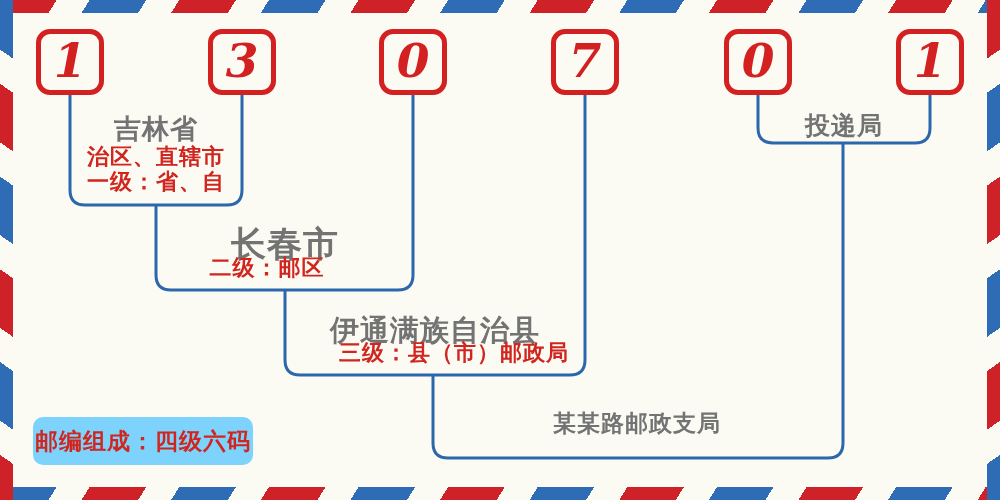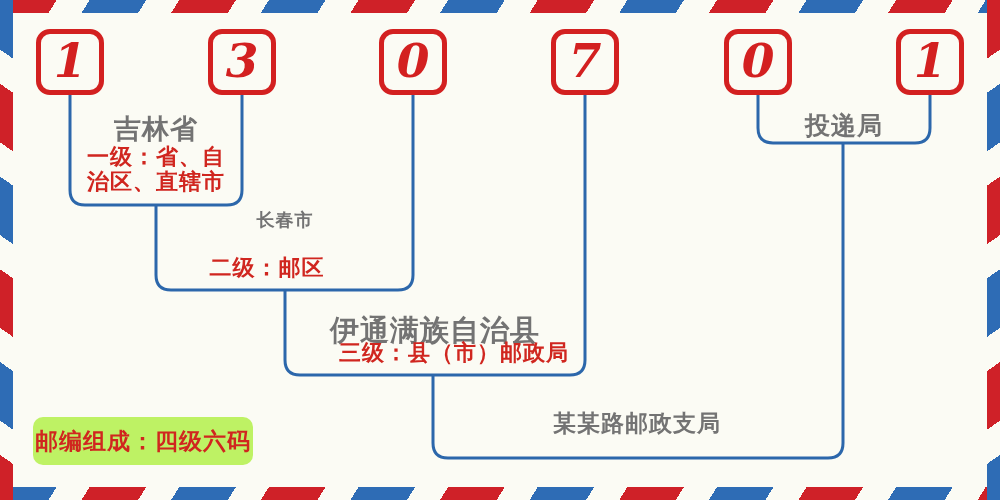--- a/index.html
+++ b/index.html
@@ -59,31 +59,31 @@
     letter-spacing:1px;
   }
   .lvl-desc{
     position:absolute;text-align:center;
     font-weight:bold;color:#d0261f;
     font-size:22px;line-height:25px;
     letter-spacing:1px;
   }
   .name-1{left:46px;top:111px;width:220px;font-size:27px;}
   .desc-1{left:46px;top:144px;width:220px;}
-  .name-2{left:185px;top:208px;width:200px;font-size:18px;}
+  .name-2{left:185px;top:221px;width:200px;font-size:35px;}
   .desc-2{left:167px;top:255px;width:200px;}
   .name-3{left:315px;top:311px;width:240px;font-size:29px;}
   .desc-3{left:306px;top:340px;width:240px;margin-left:28px;}
   .name-4{left:517px;top:392px;width:240px;font-size:23px;margin-top:16px;}
   .desc-4{left:517px;top:426px;width:240px;}
   .name-5{left:764px;top:109px;width:160px;font-size:25px;}
   
   .badge{
     position:absolute;left:33px;top:417px;width:220px;height:48px;
-    background:#bef264;border-radius:10px;
+    background:#7dd3fc;border-radius:10px;
     display:flex;align-items:center;justify-content:center;
   }
   .badge-label{
     font-size:23px;font-weight:bold;color:#d0261f;letter-spacing:1px;
   }
 </style>
 </head>
 <body>
 
 <div id="stage">
@@ -117,22 +117,22 @@
   </div>
   <div class="digit-box" style="left:724px">
     <span class="digit">0</span>
   </div>
   <div class="digit-box" style="left:896px">
     <span class="digit">1</span>
   </div>
 
   <div class="lvl-name name-1">吉林省</div>
   <div class="lvl-desc desc-1">
+    <div>治区、直辖市</div>
     <div>一级：省、自</div>
-    <div>治区、直辖市</div>
   </div>
 
   <div class="lvl-name name-2">长春市</div>
   <div class="lvl-desc desc-2">二级：邮区</div>
 
   <div class="lvl-name name-3">伊通满族自治县</div>
   <div class="lvl-desc desc-3">三级：县（市）邮政局</div>
 
   <div class="lvl-name name-4">某某路邮政支局</div>
 

